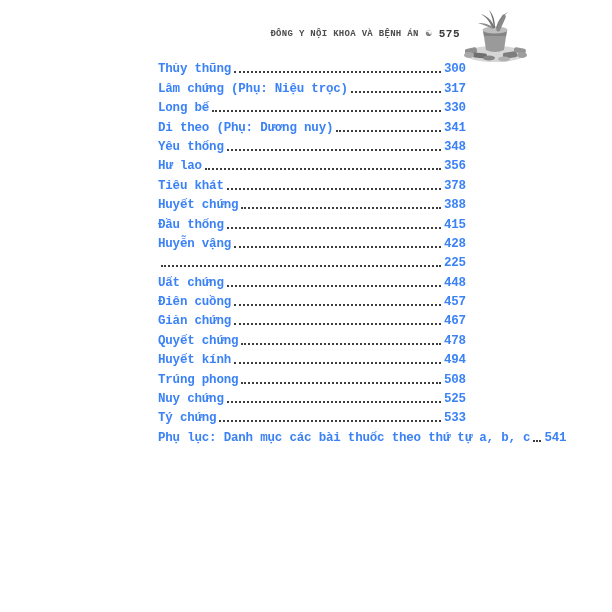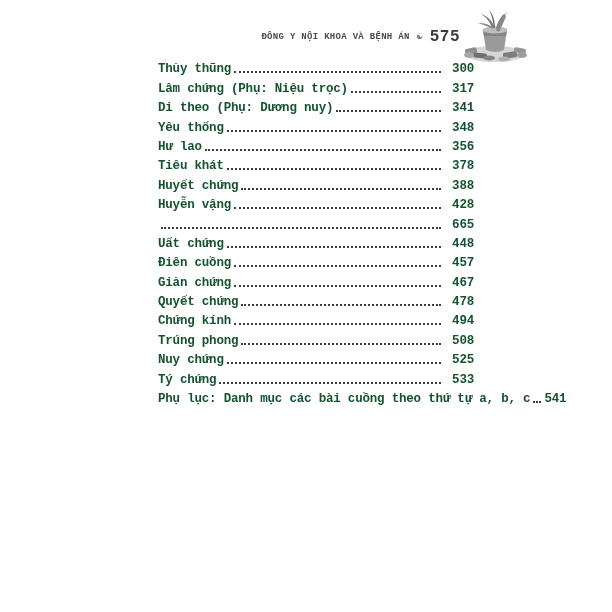--- a/index.html
+++ b/index.html
@@ -21,51 +21,51 @@
   .header-title{
     font-size:9px; font-weight:700;
     letter-spacing:0.3px;
     color:#4d4d4d;
   }
   .header-ornament{
     font-size:10px; line-height:10px;
     color:#777;
   }
   .header-pagenum{
-    font-size:16px; font-weight:700;
+    font-size:11px; font-weight:700;
     color:#3a3a3a;
     letter-spacing:0.5px;
   }
   .header-art{
     position:absolute;
     top:8px; left:447px;
     width:72px; height:56px;
   }
   
   .toc{
     position:absolute;
     top:57px; left:146px;
     width:316px;
   }
   .toc-row{
     display:flex; align-items:flex-end;
     height:19.4px;
     font-size:12.5px; font-weight:700;
     letter-spacing:-0.2px;
-    color:#14532d;
+    color:#3b82f6;
   }
   .toc-label{ white-space:nowrap; line-height:14px; }
   .toc-dots{
     flex:1 1 auto;
     border-bottom:2px dotted #3c3c3c;
     margin:0 3px 3px 3px;
     min-width:8px;
   }
   .toc-page{
-    width:30px; text-align:right;
+    width:30px; text-align:left;
     line-height:14px;
     white-space:nowrap;
   }
 </style>
 </head>
 <body>
 
 <div class="page">
 
   <div class="header-line">
@@ -107,20 +107,25 @@
         <span class="toc-dots"></span>
         <span class="toc-page">300</span>
       </div>
 
       <div class="toc-row">
         <span class="toc-label">Lâm chứng (Phụ: Niệu trọc)</span>
         <span class="toc-dots"></span>
         <span class="toc-page">317</span>
       </div>
 
+      <div class="toc-row">
+        <span class="toc-label">Long bế</span>
+        <span class="toc-dots"></span>
+        <span class="toc-page">330</span>
+      </div>
 
       <div class="toc-row">
         <span class="toc-label">Di theo (Phụ: Dương nuy)</span>
         <span class="toc-dots"></span>
         <span class="toc-page">341</span>
       </div>
 
       <div class="toc-row">
         <span class="toc-label">Yêu thống</span>
         <span class="toc-dots"></span>
@@ -138,30 +143,35 @@
         <span class="toc-dots"></span>
         <span class="toc-page">378</span>
       </div>
 
       <div class="toc-row">
         <span class="toc-label">Huyết chứng</span>
         <span class="toc-dots"></span>
         <span class="toc-page">388</span>
       </div>
 
+      <div class="toc-row">
+        <span class="toc-label">Đầu thống</span>
+        <span class="toc-dots"></span>
+        <span class="toc-page">415</span>
+      </div>
 
       <div class="toc-row">
         <span class="toc-label">Huyễn vậng</span>
         <span class="toc-dots"></span>
         <span class="toc-page">428</span>
       </div>
 
       <div class="toc-row">
         <span class="toc-dots"></span>
-        <span class="toc-page">665</span>
+        <span class="toc-page">225</span>
       </div>
 
       <div class="toc-row">
         <span class="toc-label">Uất chứng</span>
         <span class="toc-dots"></span>
         <span class="toc-page">448</span>
       </div>
 
       <div class="toc-row">
         <span class="toc-label">Điên cuồng</span>
@@ -175,21 +185,21 @@
         <span class="toc-page">467</span>
       </div>
 
       <div class="toc-row">
         <span class="toc-label">Quyết chứng</span>
         <span class="toc-dots"></span>
         <span class="toc-page">478</span>
       </div>
 
       <div class="toc-row">
-        <span class="toc-label">Chứng kính</span>
+        <span class="toc-label">Huyết kính</span>
         <span class="toc-dots"></span>
         <span class="toc-page">494</span>
       </div>
 
       <div class="toc-row">
         <span class="toc-label">Trúng phong</span>
         <span class="toc-dots"></span>
         <span class="toc-page">508</span>
       </div>
 
@@ -199,19 +209,19 @@
         <span class="toc-page">525</span>
       </div>
 
       <div class="toc-row">
         <span class="toc-label">Tý chứng</span>
         <span class="toc-dots"></span>
         <span class="toc-page">533</span>
       </div>
 
       <div class="toc-row">
-        <span class="toc-label">Phụ lục: Danh mục các bài cuồng theo thứ tự a, b, c</span>
+        <span class="toc-label">Phụ lục: Danh mục các bài thuốc theo thứ tự a, b, c</span>
         <span class="toc-dots"></span>
         <span class="toc-page">541</span>
       </div>
     </div>
 
 </div>
 
 </body></html>

